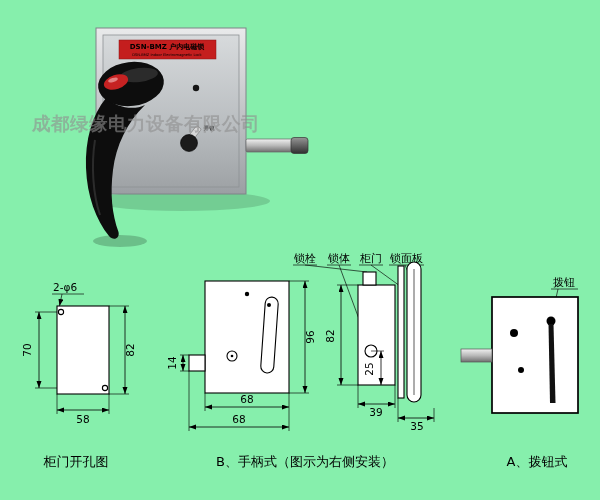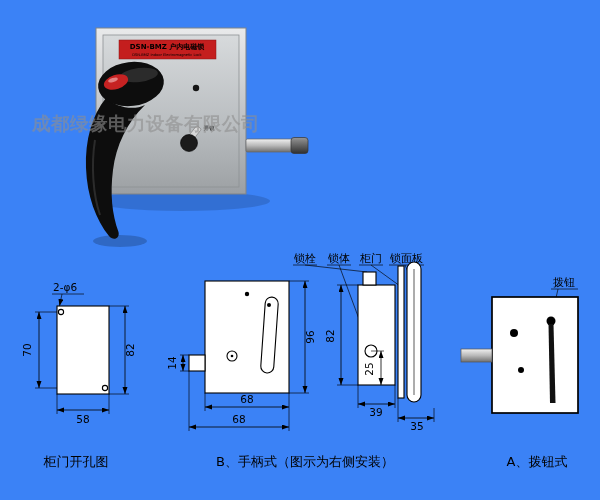--- a/index.html
+++ b/index.html
@@ -1,16 +1,16 @@
 <!DOCTYPE html>
 <html><head>
 <meta charset="utf-8">
 <style>
   html,body{margin:0;padding:0;background:#fff;}
-  .canvas{position:relative;width:600px;height:500px;background:#3b82f6;overflow:hidden;
+  .canvas{position:relative;width:600px;height:500px;background:#86efac;overflow:hidden;
           font-family:"DejaVu Sans","Liberation Sans",sans-serif;}
   svg{display:block;}
   text{font-family:"DejaVu Sans","Liberation Sans",sans-serif;fill:#000;}
   .dim{font-size:10.5px;}
   .cjk{font-size:11px;}
   .cap{font-size:13px;}
   .wm{font-size:18.5px;font-weight:bold;fill:#8f8f8f;opacity:.6;letter-spacing:.5px;}
   .wt{fill:#fff;stroke:#000;stroke-width:1.1;}
   .tn{stroke:#000;stroke-width:.65;fill:none;}
   .dm{stroke:#000;stroke-width:.8;fill:none;}

